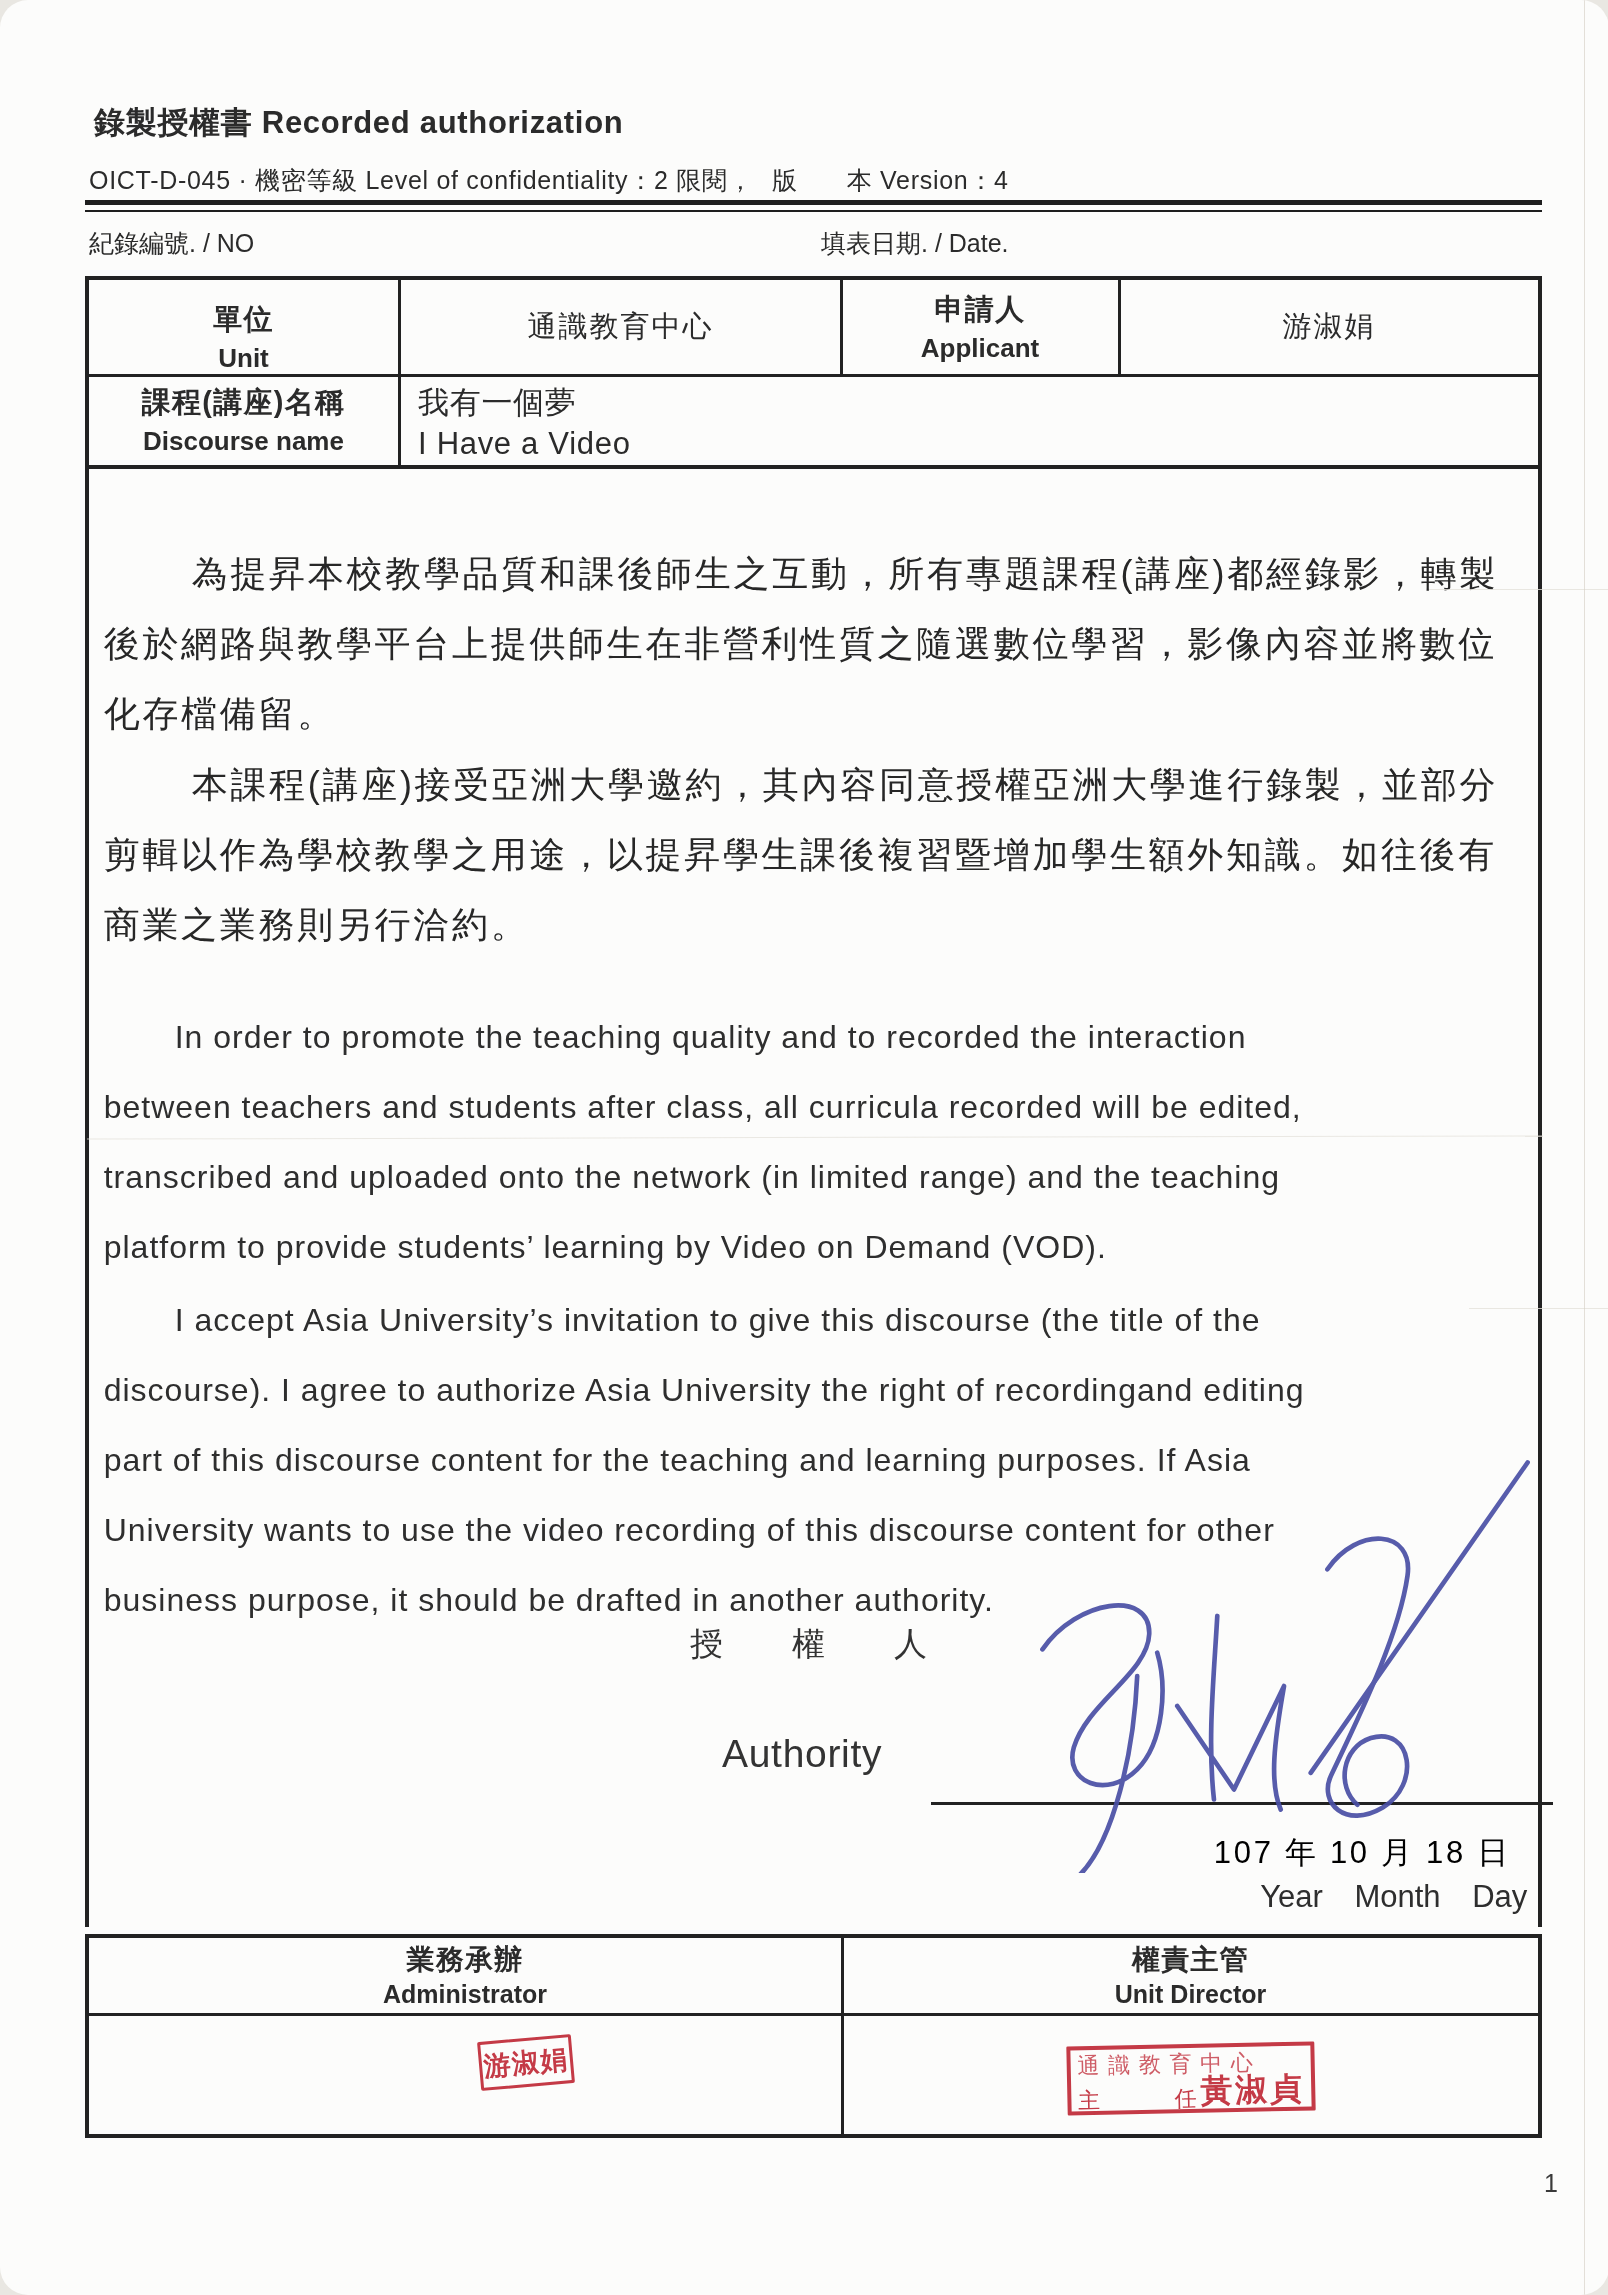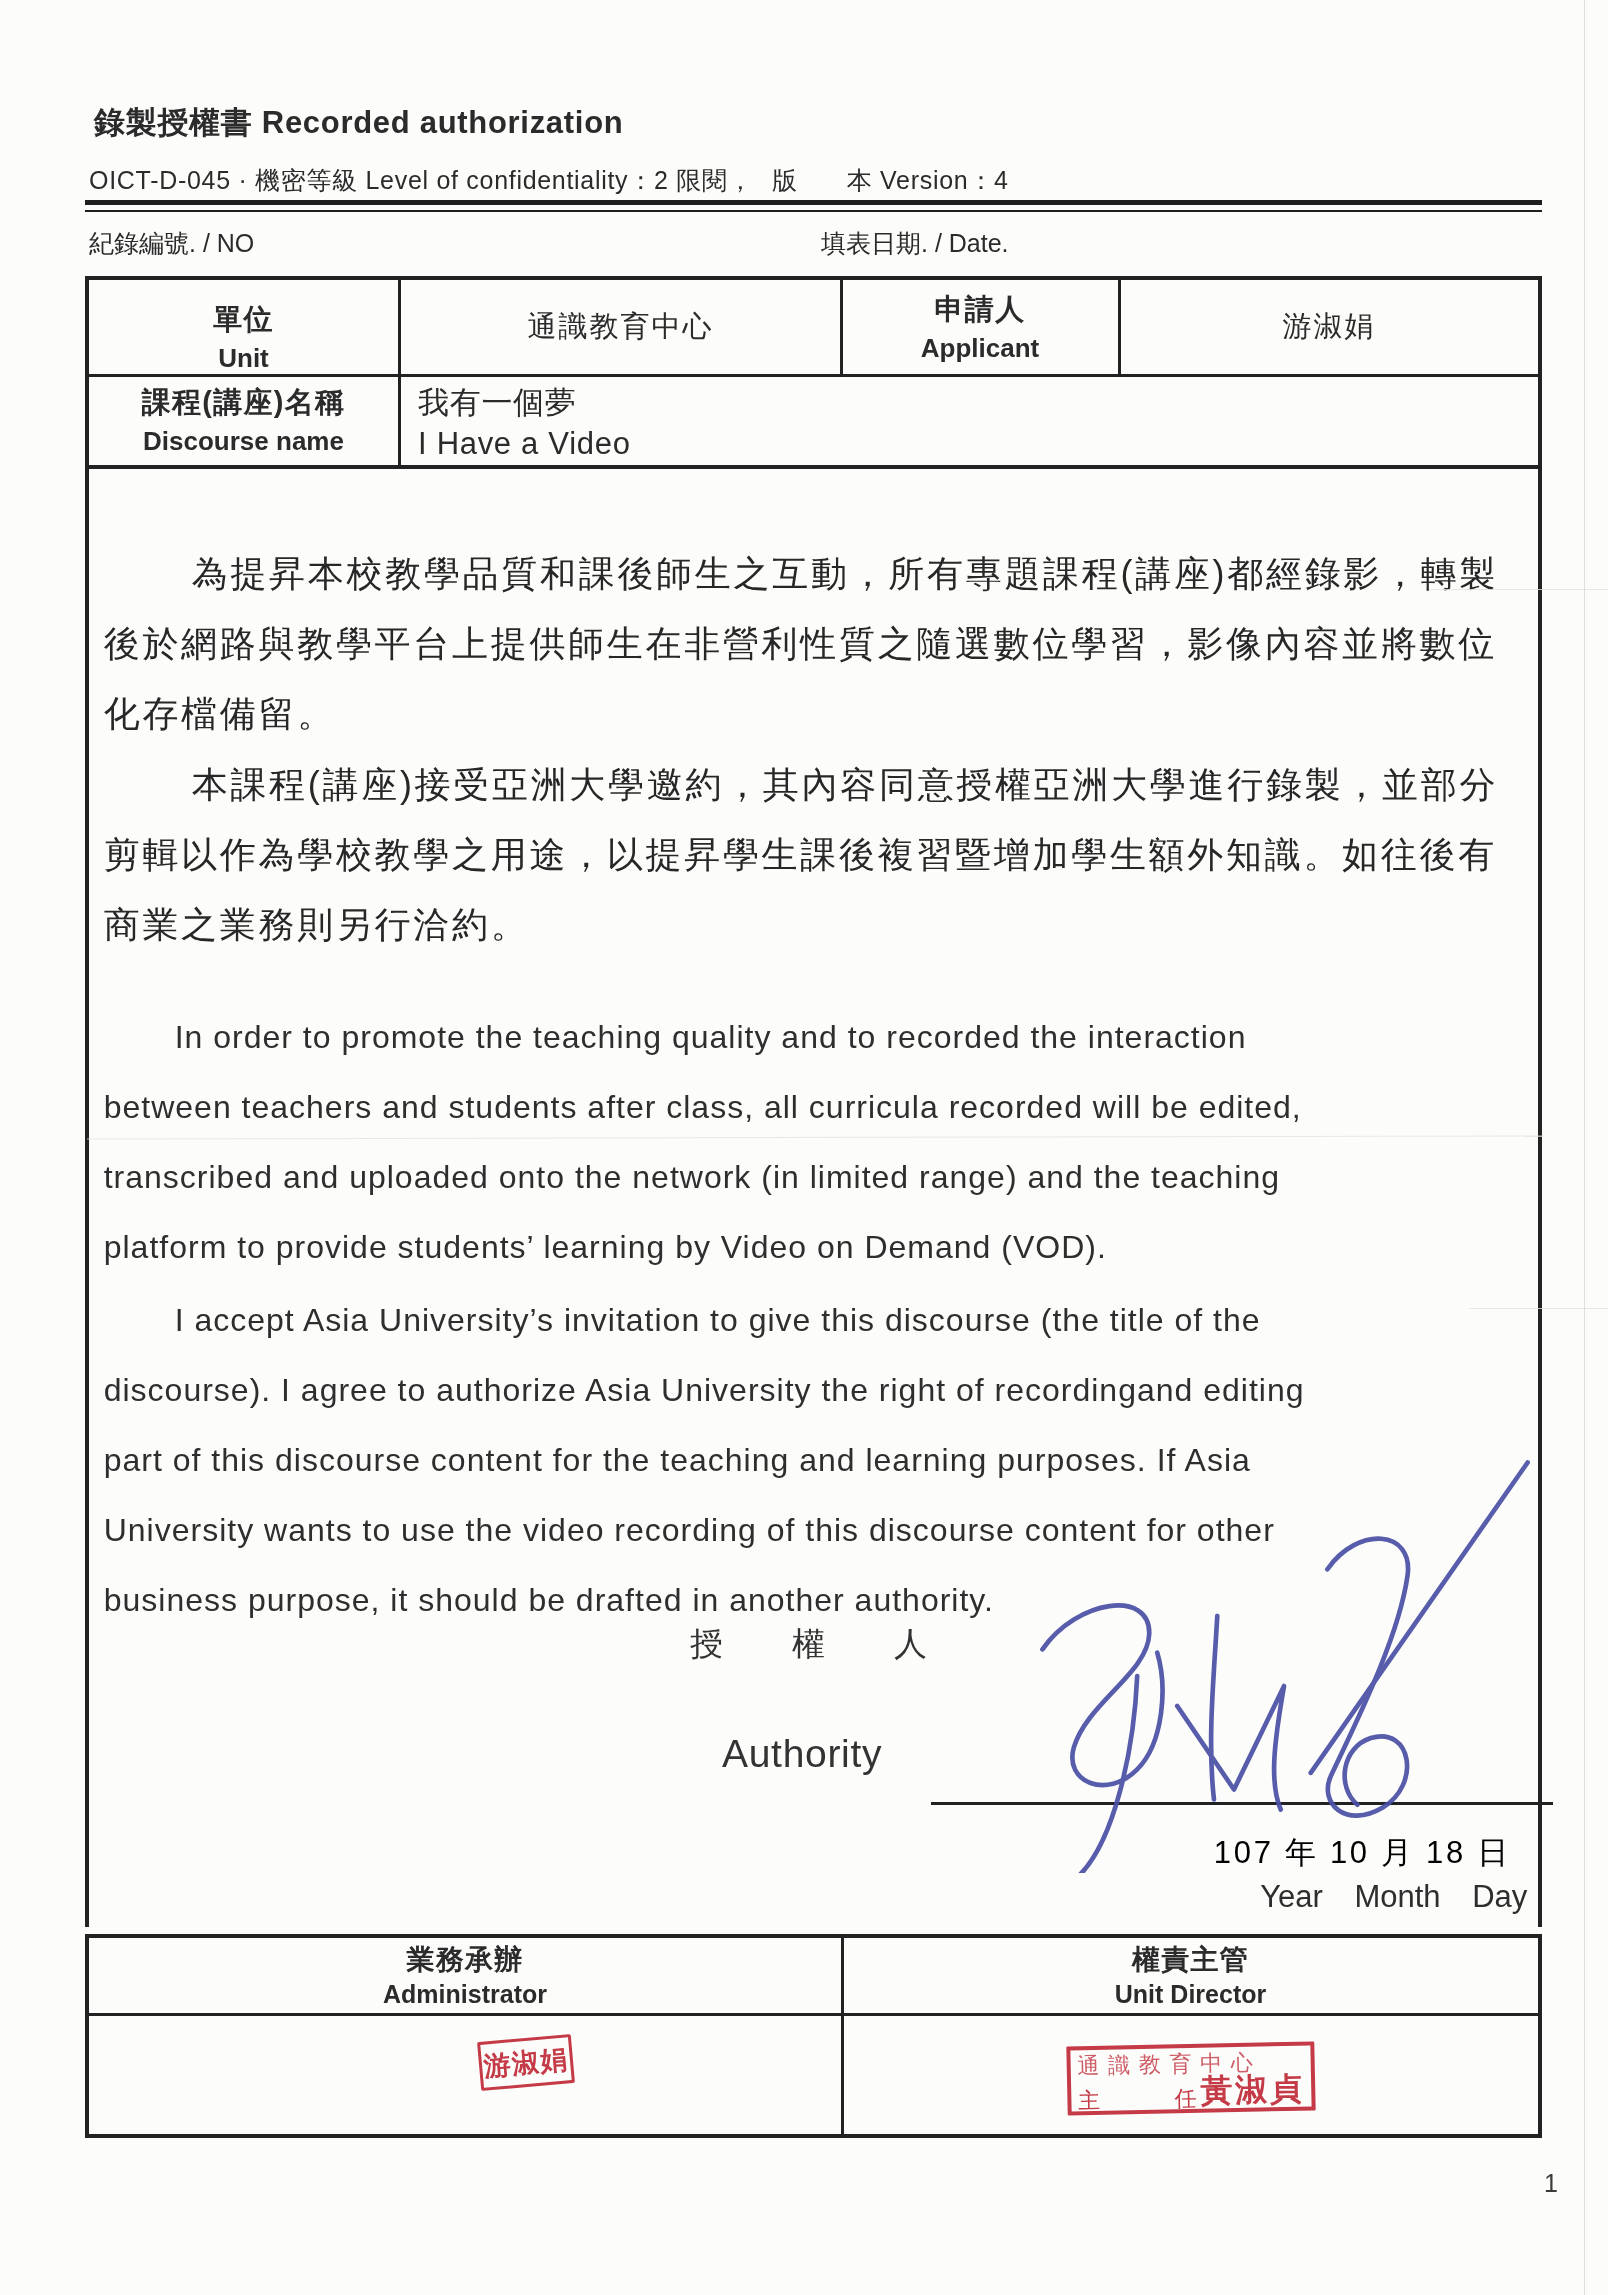--- a/index.html
+++ b/index.html
@@ -3,20 +3,21 @@
 <meta charset="utf-8">
 <style>
   html,body{margin:0;padding:0;background:#e9e7e2;}
   .page{
     position:relative;
     width:1609px;height:2295px;
     background:#fcfcfb;
     font-family:"Liberation Sans", sans-serif;
     color:#2b2b2b;
     overflow:hidden;
+    border-radius:28px;
   }
   
   .doc-title{
     position:absolute;left:94px;top:102px;
     font-size:31px;font-weight:700;letter-spacing:0.7px;white-space:nowrap;
   }
   .doc-meta{
     position:absolute;left:89px;top:164px;
     font-size:25px;white-space:nowrap;letter-spacing:0.7px;
   }

